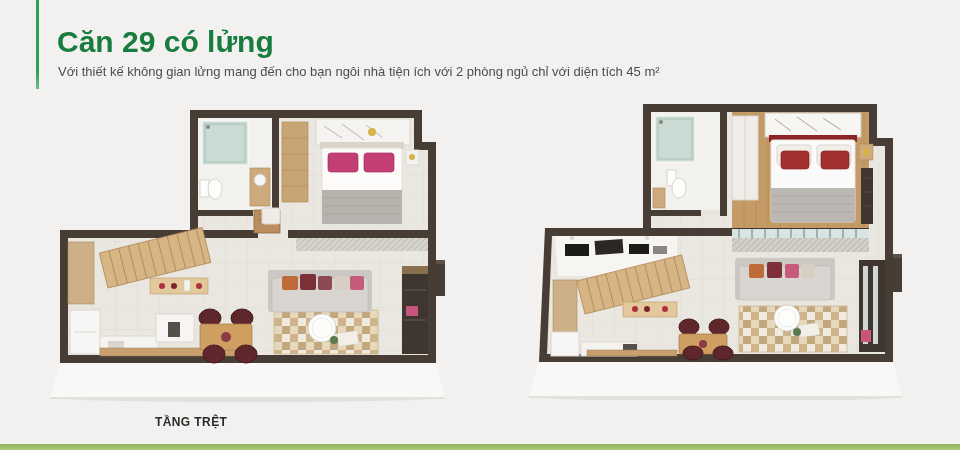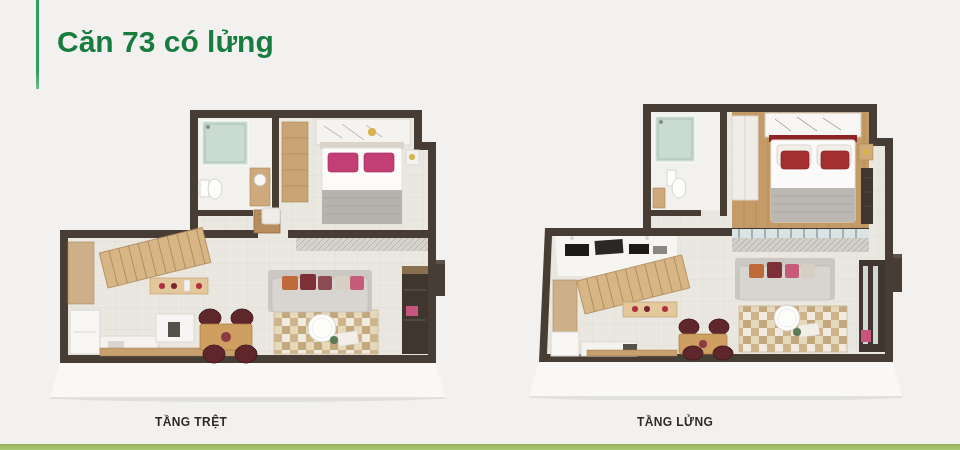--- a/index.html
+++ b/index.html
@@ -43,21 +43,22 @@
   }
 </style>
 </head>
 <body>
 
 <div id="canvas">
 
   <div class="accent-vbar"></div>
 
   <div class="header">
-    <h1 class="page-title">Căn 73 có lửng</h1>
+    <h1 class="page-title">Căn 29 có lửng</h1>
+    <div class="page-subtitle">Với thiết kế không gian lửng mang đến cho bạn ngôi nhà tiện ích với 2 phòng ngủ chỉ với diện tích 45 m²</div>
   </div>
 
   <div id="plan-ground" class="plan-figure">
     <svg viewBox="0 0 395 292" width="395" height="292">
       <defs>
         <pattern id="tile1" width="22" height="22" patternUnits="userSpaceOnUse">
           <rect width="22" height="22" fill="#eae7e1"></rect>
           <path d="M22,0 V22 M0,22 H22" stroke="#e0dcd5" stroke-width="1" fill="none"></path>
         </pattern>
         <pattern id="check1" width="16" height="16" patternUnits="userSpaceOnUse">
@@ -309,16 +310,15 @@
         <circle cx="270" cy="228" r="4" fill="#5c7a52"></circle>
         <rect x="332" y="156" width="26" height="92" fill="#3e362f"></rect>
         <rect x="336" y="162" width="5" height="78" fill="#cfd6d4"></rect>
         <rect x="346" y="162" width="5" height="78" fill="#cfd6d4"></rect>
         <rect x="334" y="226" width="10" height="12" fill="#c7557e"></rect>
       </g>
     </svg>
   </div>
 
   <div id="label-ground" class="plan-label">TẦNG TRỆT</div>
-  <div id="label-mezz" class="plan-label">TẦNG LỬNG</div>
 
   <div class="footer-bar"></div>
 </div>
 
 </body></html>

